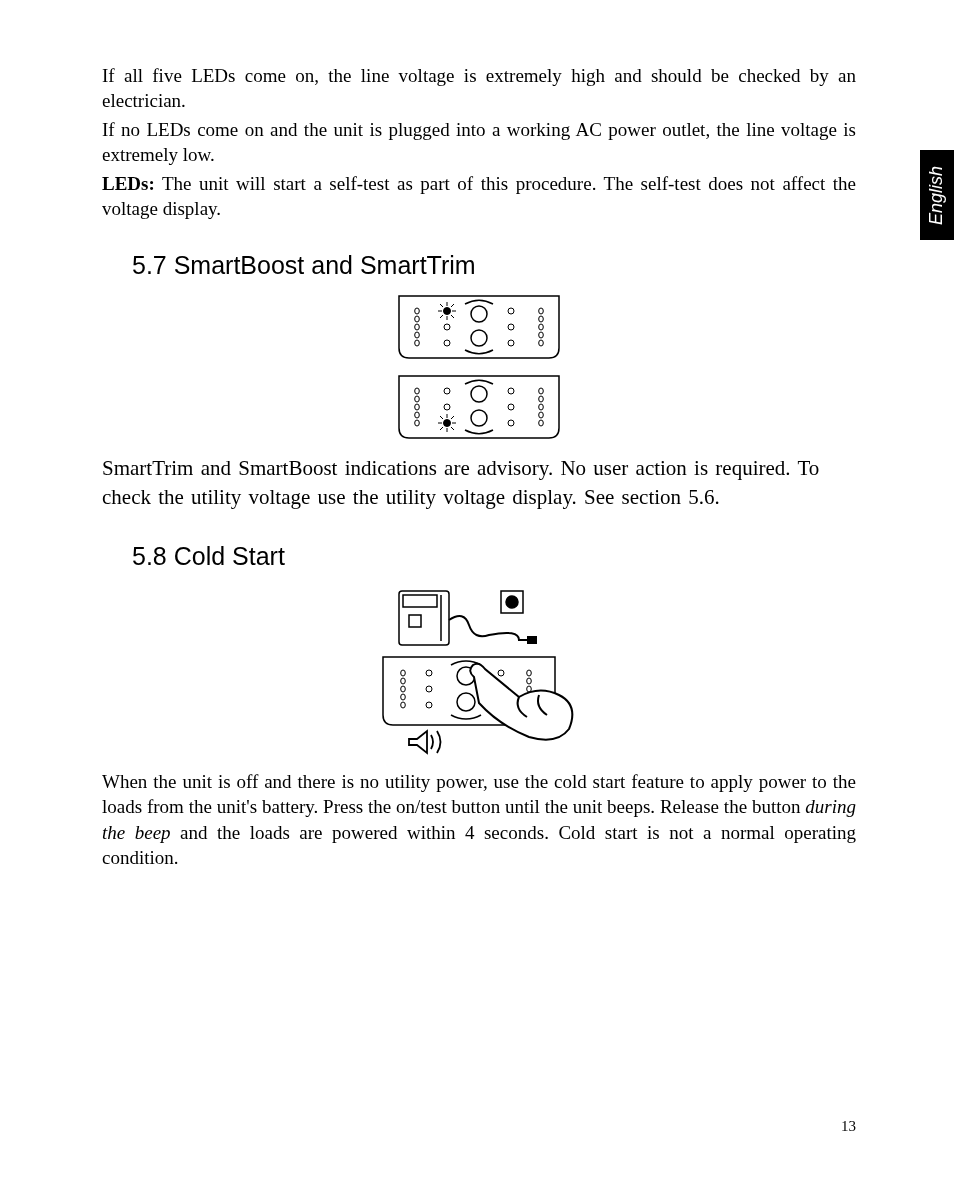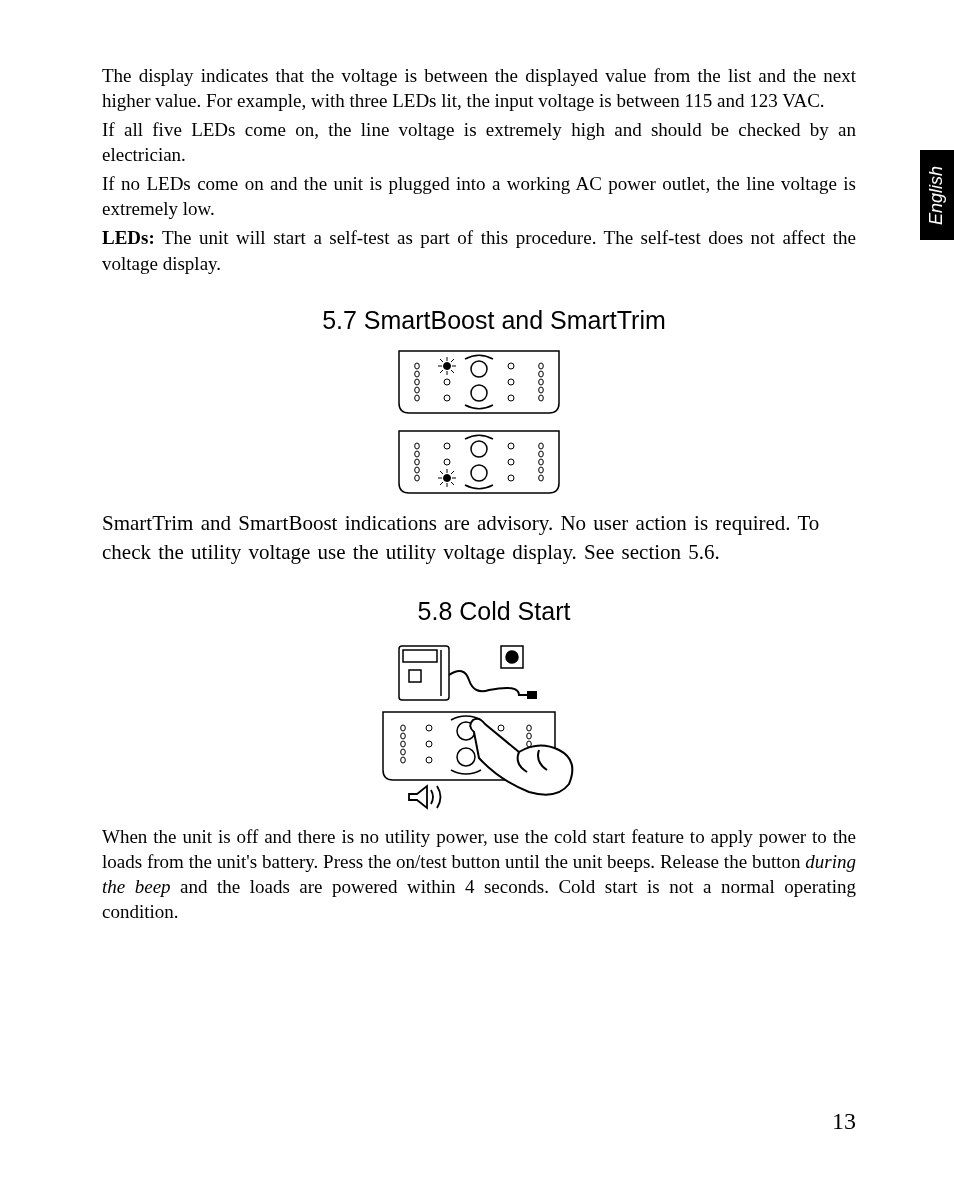--- a/index.html
+++ b/index.html
@@ -52,50 +52,48 @@
     font-size: 21px;
     line-height: 1.38;
     margin: 0 0 4px 0;
     word-spacing: 2px;
   }
   h2.section {
     font-family: "Optima", "Candara", "Segoe UI", sans-serif;
     font-weight: normal;
     font-size: 25px;
     margin: 30px 0 14px 30px;
-    text-align: center;
   }
   .bold { font-weight: bold; }
   .italic { font-style: italic; }
   .figure {
     display: flex;
     justify-content: center;
     margin: 12px 0 14px 0;
   }
   .page-num {
     position: absolute;
     bottom: 45px;
     right: 98px;
-    font-size: 24px;
+    font-size: 15px;
     text-align: right;
   }
   svg { display: block; }
 </style>
 </head>
 <body>
 
 <div class="page">
 
   <div class="language-tab">
     <span>English</span>
   </div>
 
   <div class="content">
 
-    <p class="para">The display indicates that the voltage is between the displayed value from the list and the next higher value. For example, with three LEDs lit, the input voltage is between 115 and 123 VAC.</p>
     <p class="para">If all five LEDs come on, the line voltage is extremely high and should be checked by an electrician.</p>
     <p class="para">If no LEDs come on and the unit is plugged into a working AC power outlet, the line voltage is extremely low.</p>
     <p class="para">
       <span class="bold">LEDs:</span><span> The unit will start a self-test as part of this procedure. The self-test does not affect the voltage display.</span>
     </p>
 
     <h2 class="section">5.7 SmartBoost and SmartTrim</h2>
 
 
     <div class="figure">

